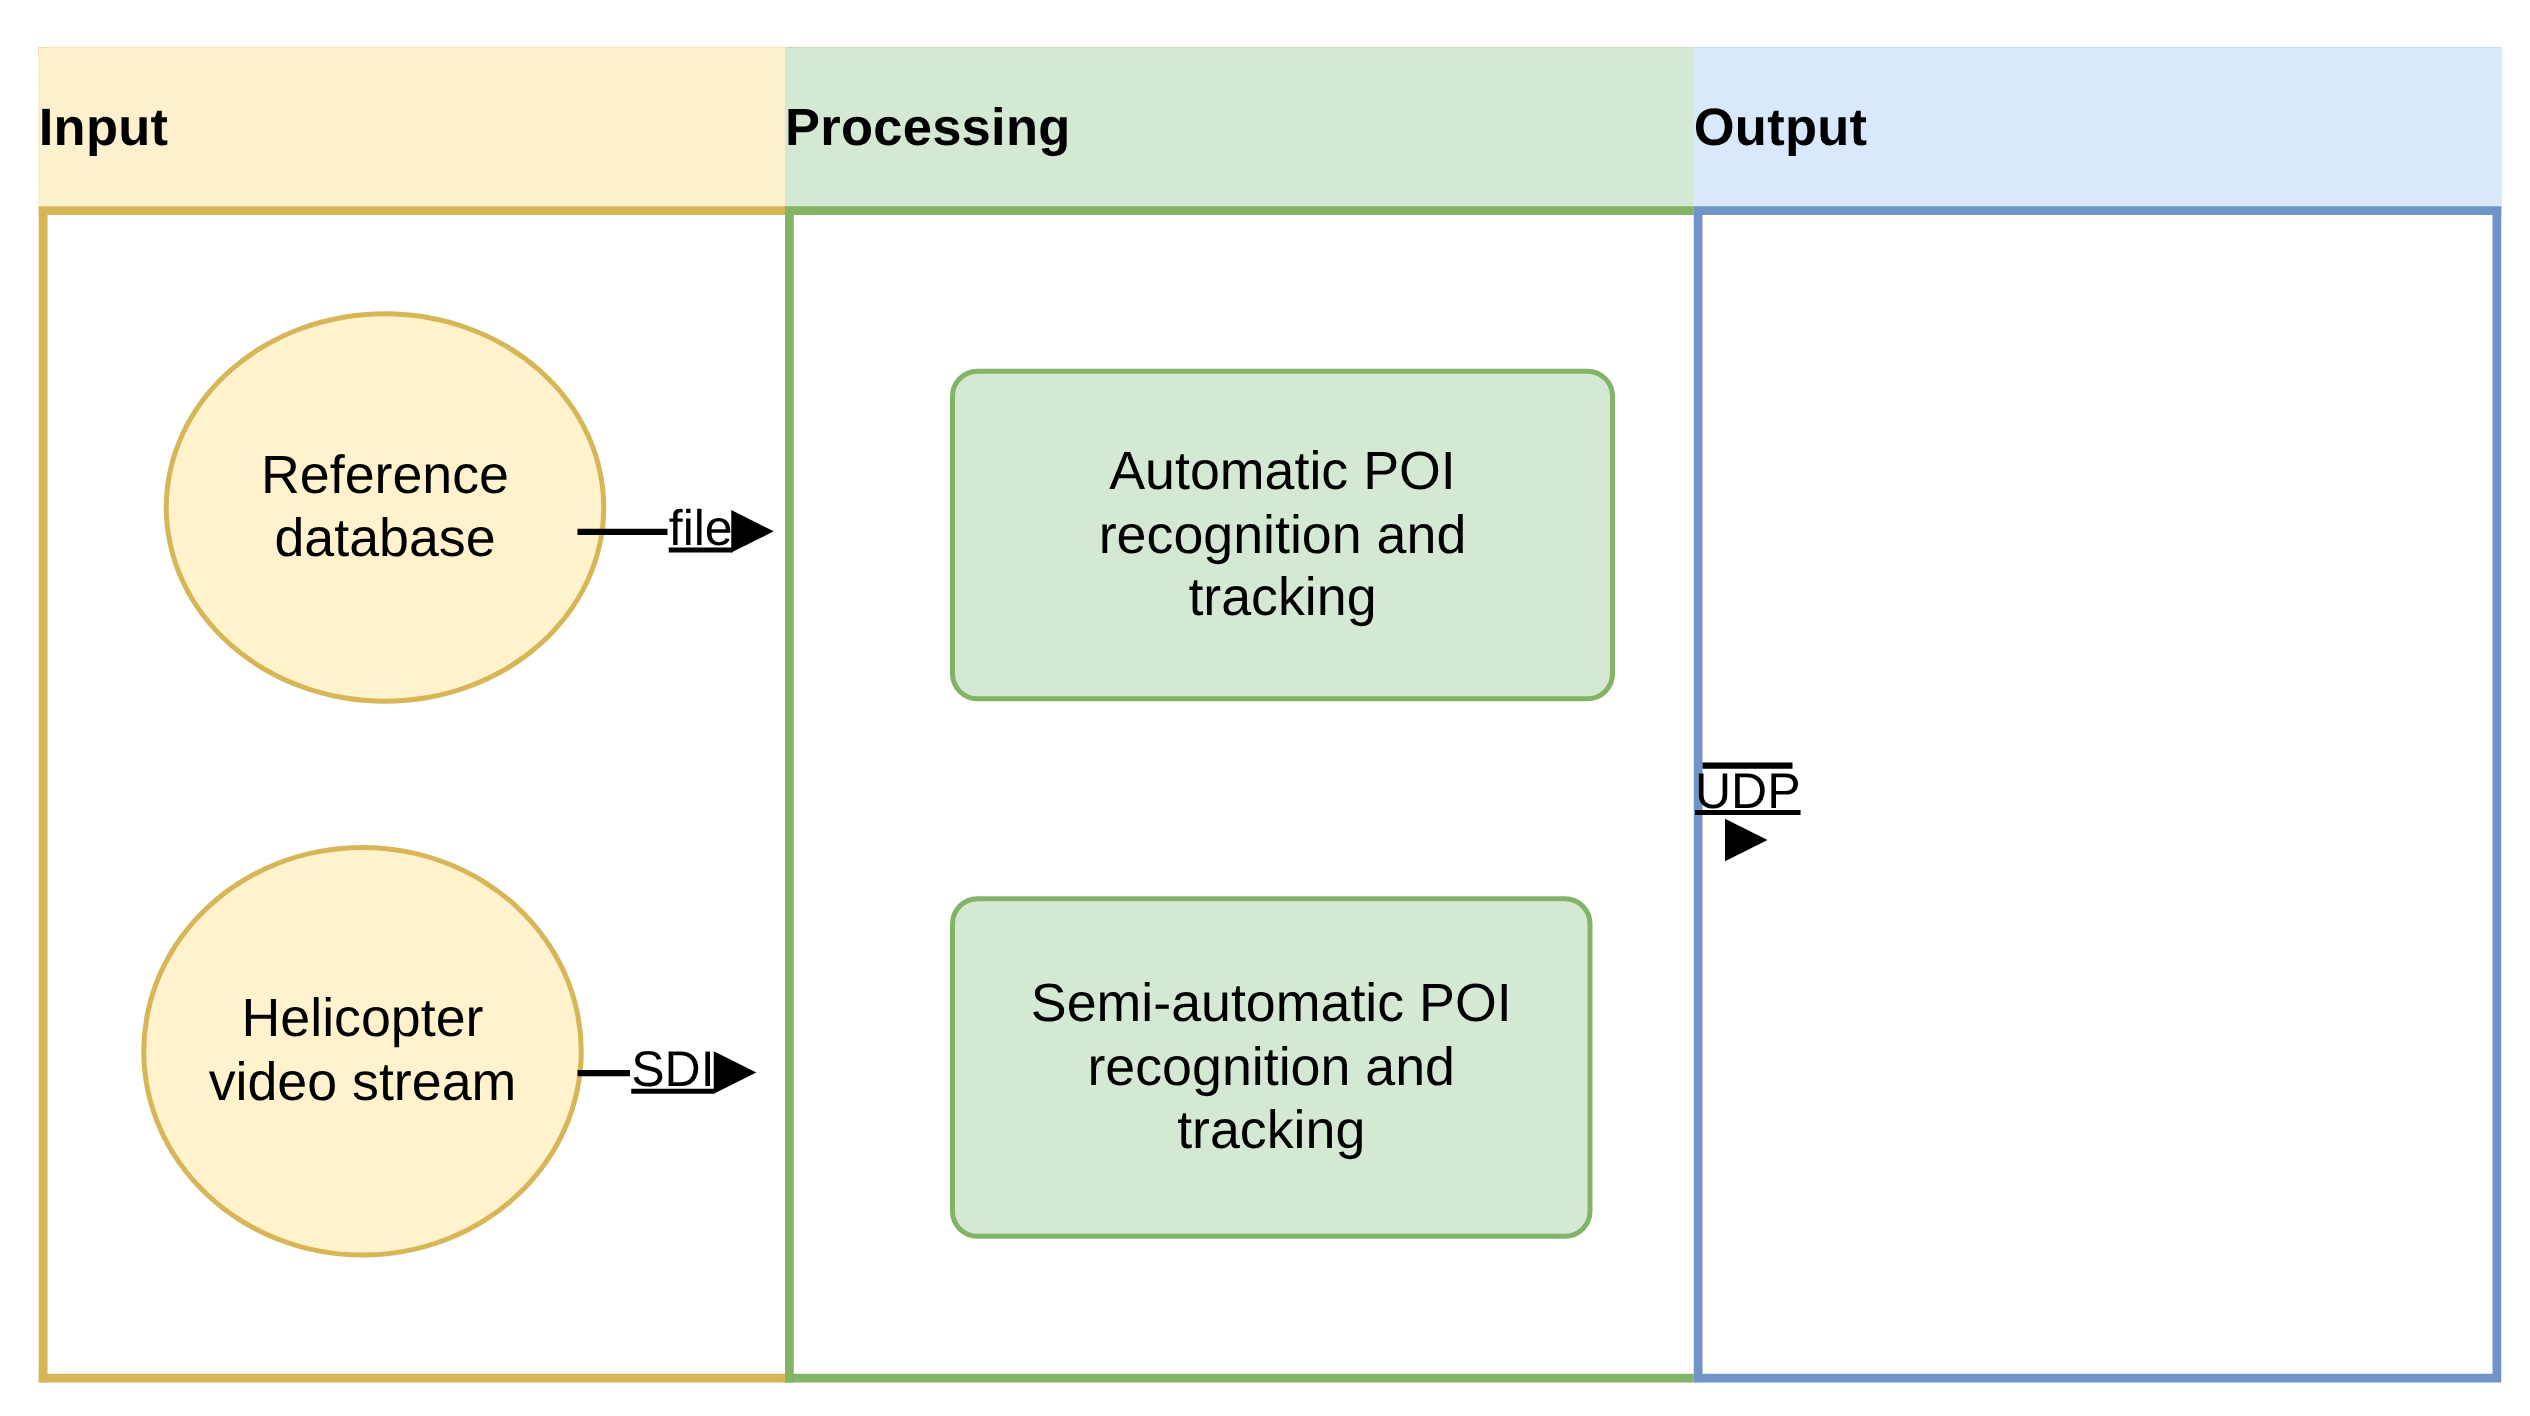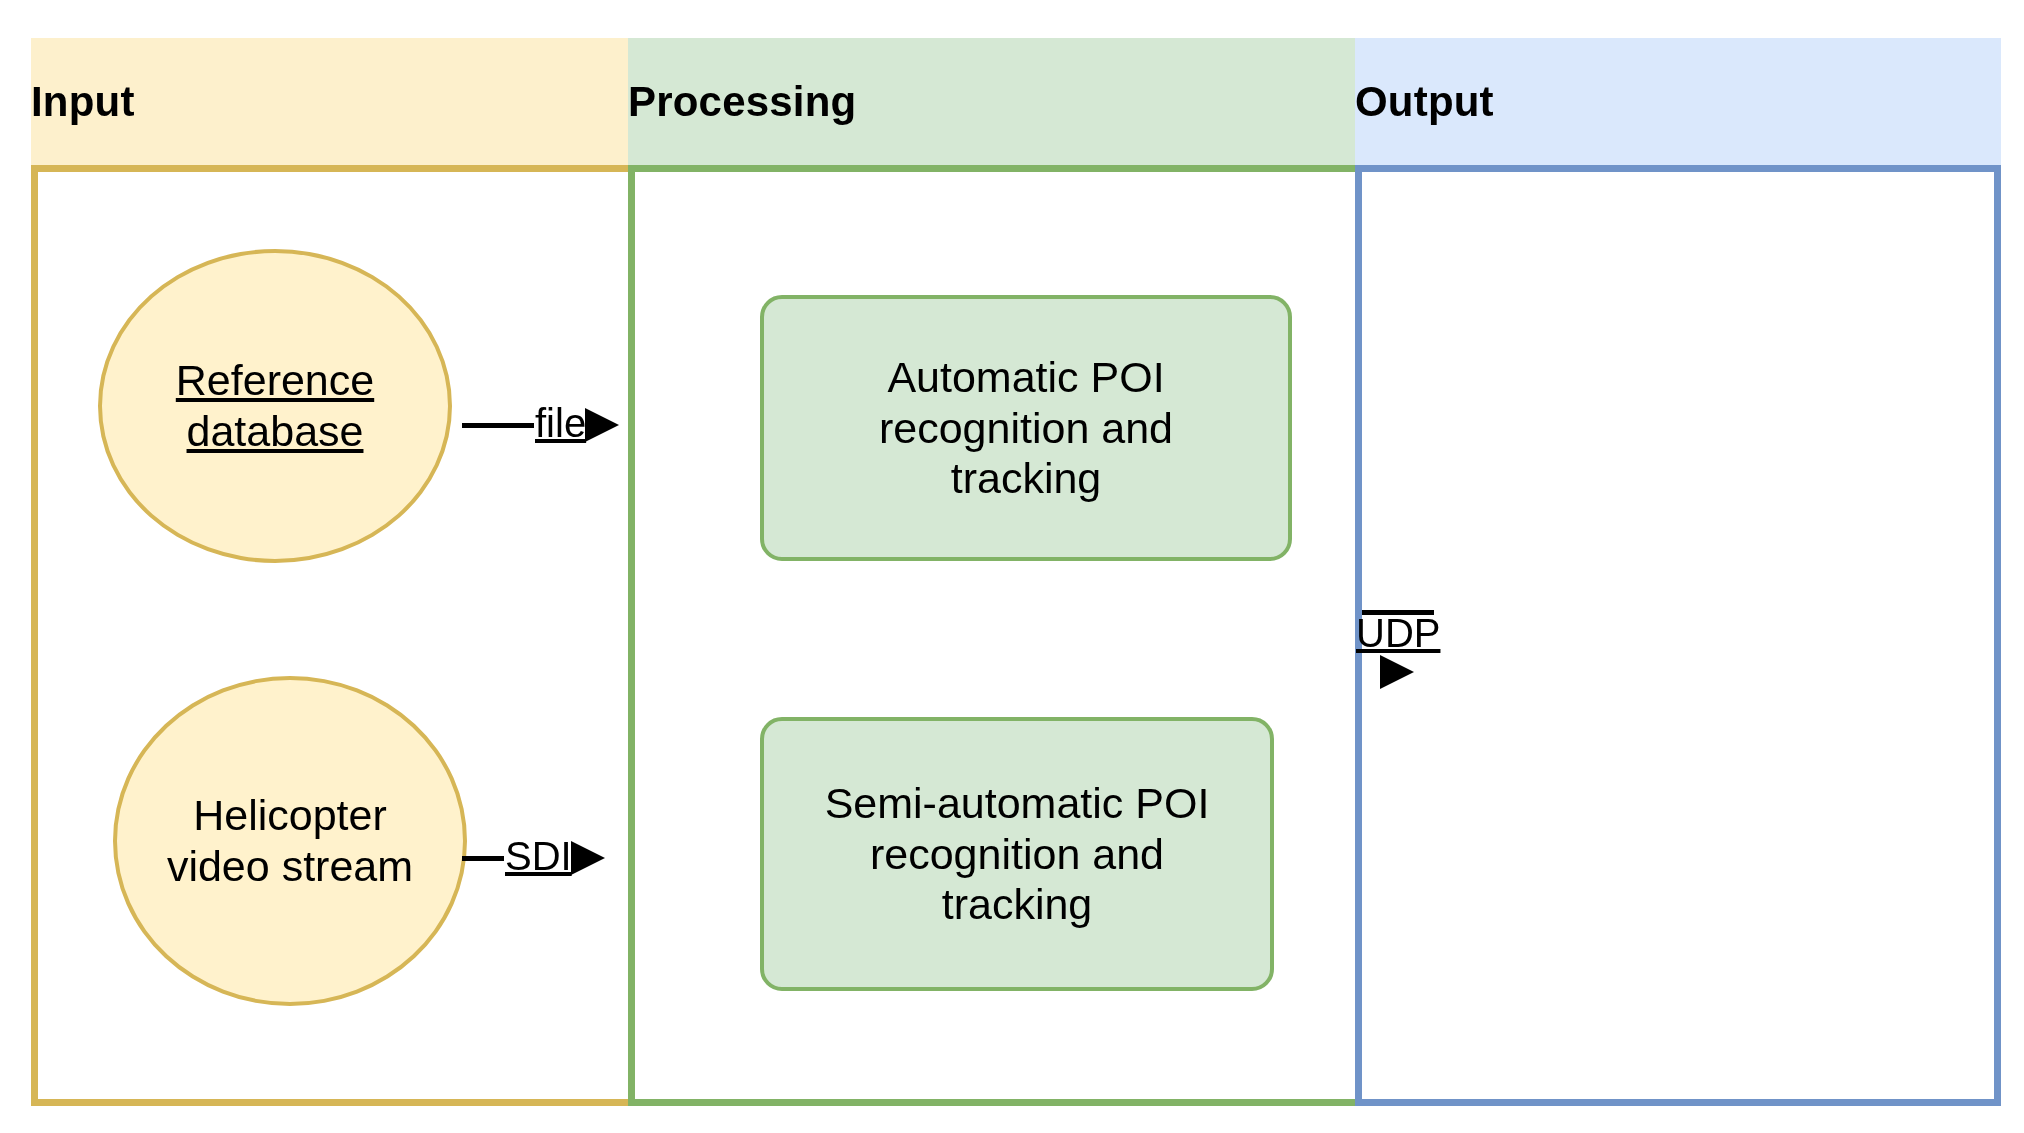--- a/index.html
+++ b/index.html
@@ -67,21 +67,21 @@
     background: #DAE8FC;
     border: 4px solid #6C8EBF;
     border-radius: 50%;
   }
   .rounded-green {
     background: #D5E8D4;
     border: 4px solid #82B366;
     border-radius: 22px;
   }
 
-  .node-reference-db  { left: 98px;  top: 249px;  width: 354px; height: 314px; text-decoration: underline; }
+  .node-reference-db  { left: 131px;  top: 249px;  width: 354px; height: 314px; }
   .node-helicopter    { left: 113px;  top: 676px;  width: 354px; height: 330px; text-align: center; }
   .node-auto-poi      { left: 760px;  top: 295px;  width: 532px; height: 266px; }
   .node-semiauto-poi  { left: 760px;  top: 717px;  width: 514px; height: 274px; }
   .node-poi-results   { left: 1570px; top: 459px;  width: 347px; height: 347px; }
 
   .node-text { display: block; padding: 0 14px; }
 
   
   .edge {
     position: absolute;

